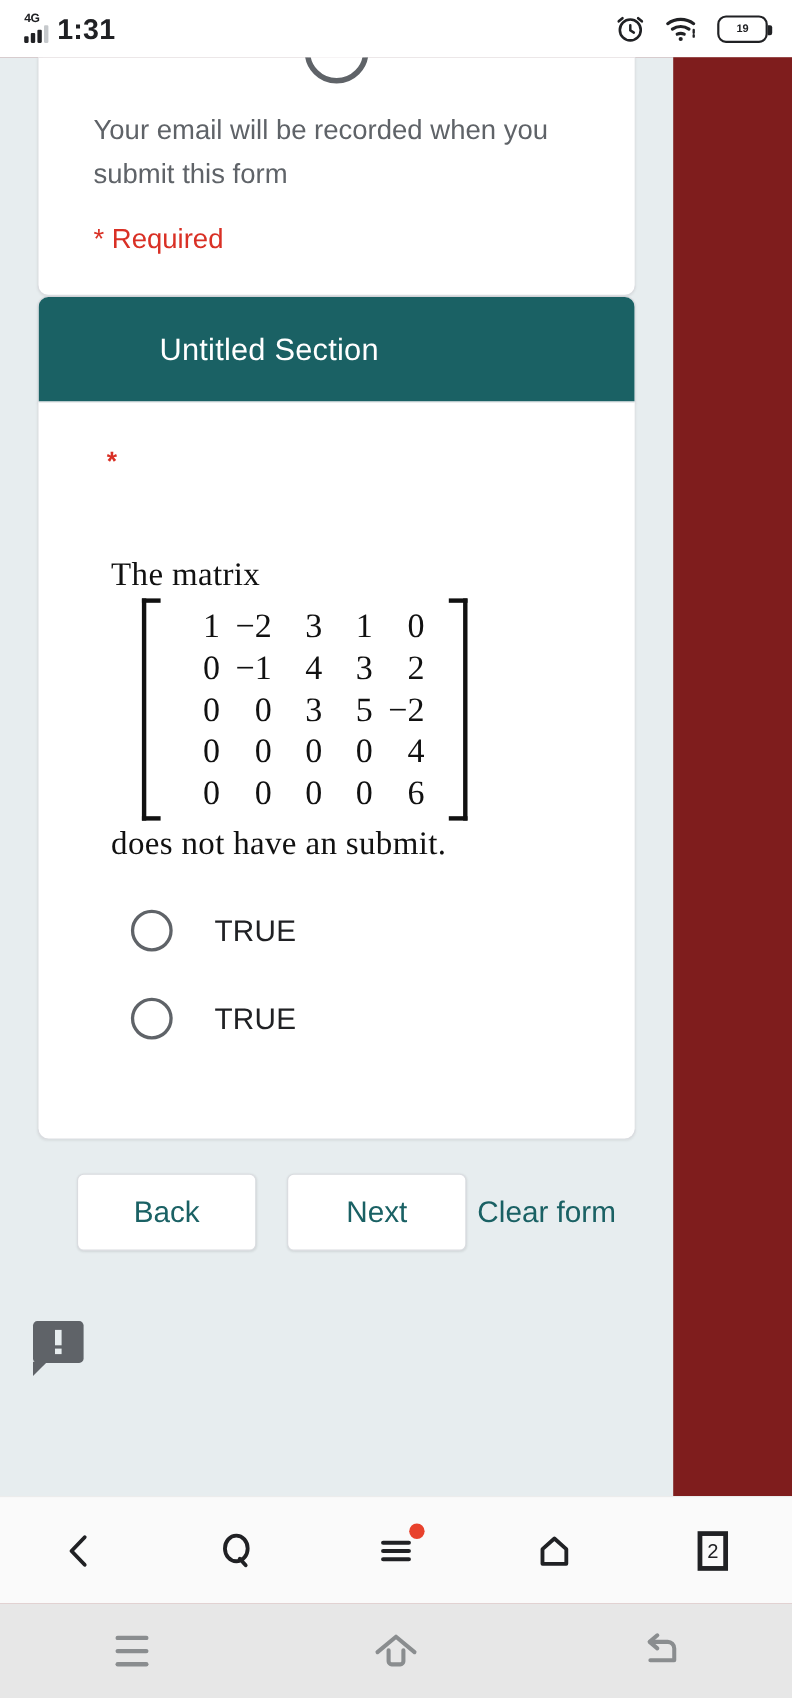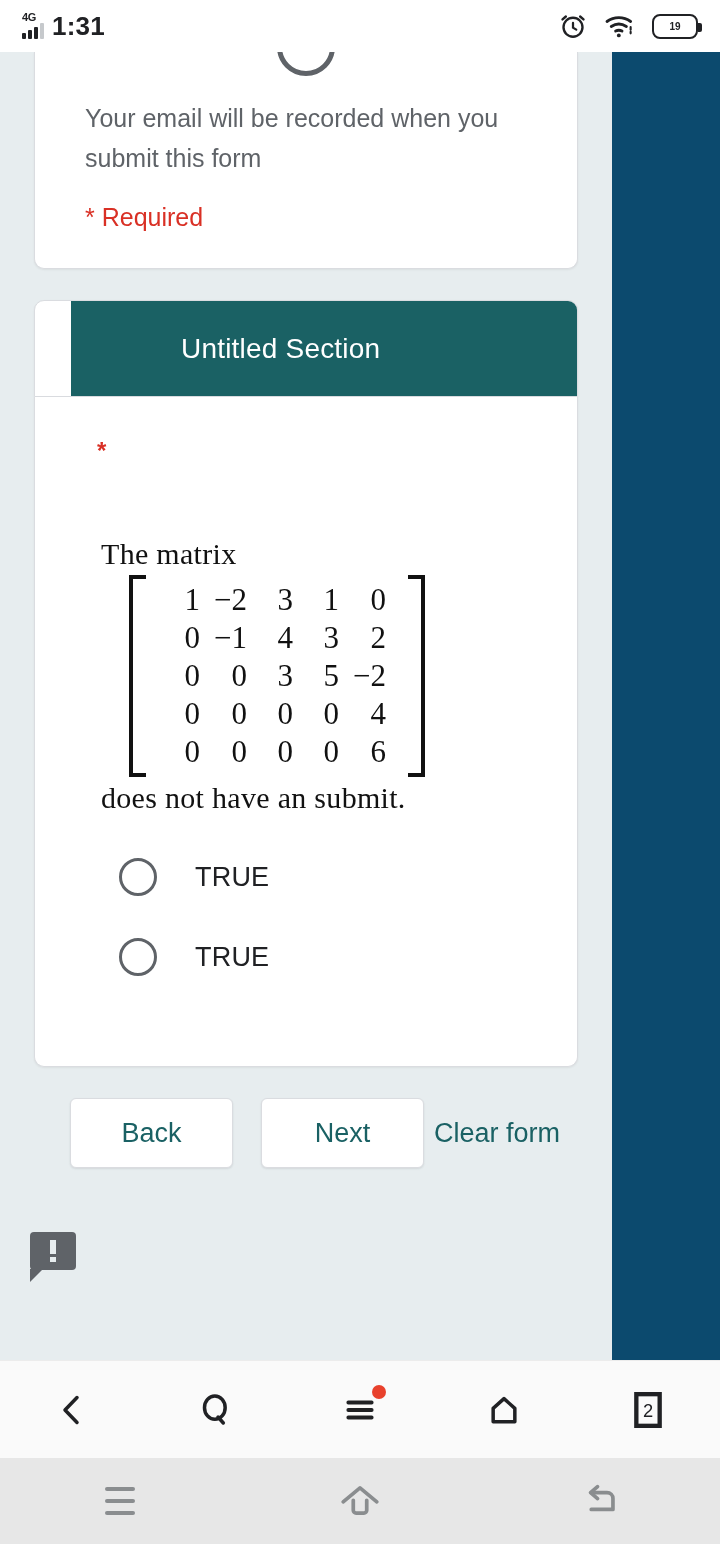--- a/index.html
+++ b/index.html
@@ -2,21 +2,21 @@
 <html><head>
 <meta charset="utf-8">
 <style>
   * { box-sizing: border-box; margin: 0; padding: 0; }
   html, body {
     width: 720px; height: 1544px;
     background: #ffffff;
     font-family: "Liberation Sans", sans-serif;
     overflow: hidden;
   }
-  .screen { position: relative; width: 720px; height: 1544px; background: #0c4a6e; }
+  .screen { position: relative; width: 720px; height: 1544px; background: #7f1d1d; }
 
   
   .statusbar {
     position: absolute; top: 0; left: 0; width: 720px; height: 52px;
     background: #ffffff; display: flex; align-items: center;
     padding: 0 22px; color: #202124;
   }
   .sb-left { display: flex; align-items: flex-end; gap: 8px; }
   .sig-wrap { position: relative; display: flex; align-items: flex-end; height: 26px; }
   .sig-4g { position: absolute; top: -2px; left: 0; font-size: 11px; font-weight: 700; letter-spacing: -0.3px; }
@@ -59,21 +59,21 @@
   .email-note {
     position: absolute; top: 46px; left: 50px; right: 44px;
     font-size: 25px; line-height: 40px; color: #5f6368;
   }
   .required-note {
     position: absolute; top: 150px; left: 50px;
     font-size: 25px; color: #d93025; line-height: 30px;
   }
 
   
-  .section-card { margin-top: 31px; border-radius: 10px 10px 0 0; overflow: hidden; padding-left: 36px; }
+  .section-card { border-radius: 10px 10px 0 0; overflow: hidden; }
   .section-header {
     background: #1a6164; color: #ffffff;
     height: 95px; display: flex; align-items: center;
     padding-left: 110px;
   }
   .section-title { font-size: 28px; letter-spacing: .2px; }
 
   
   .question-card {
     background: #ffffff; border: 1px solid #dadce0; border-top: none;

